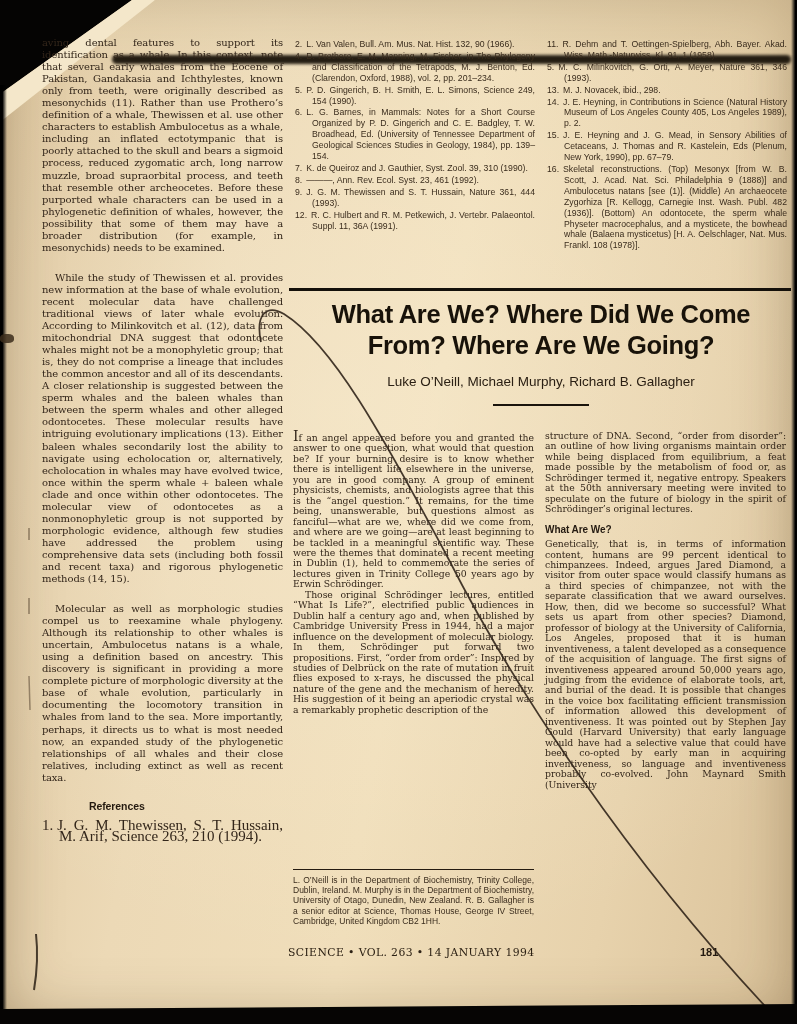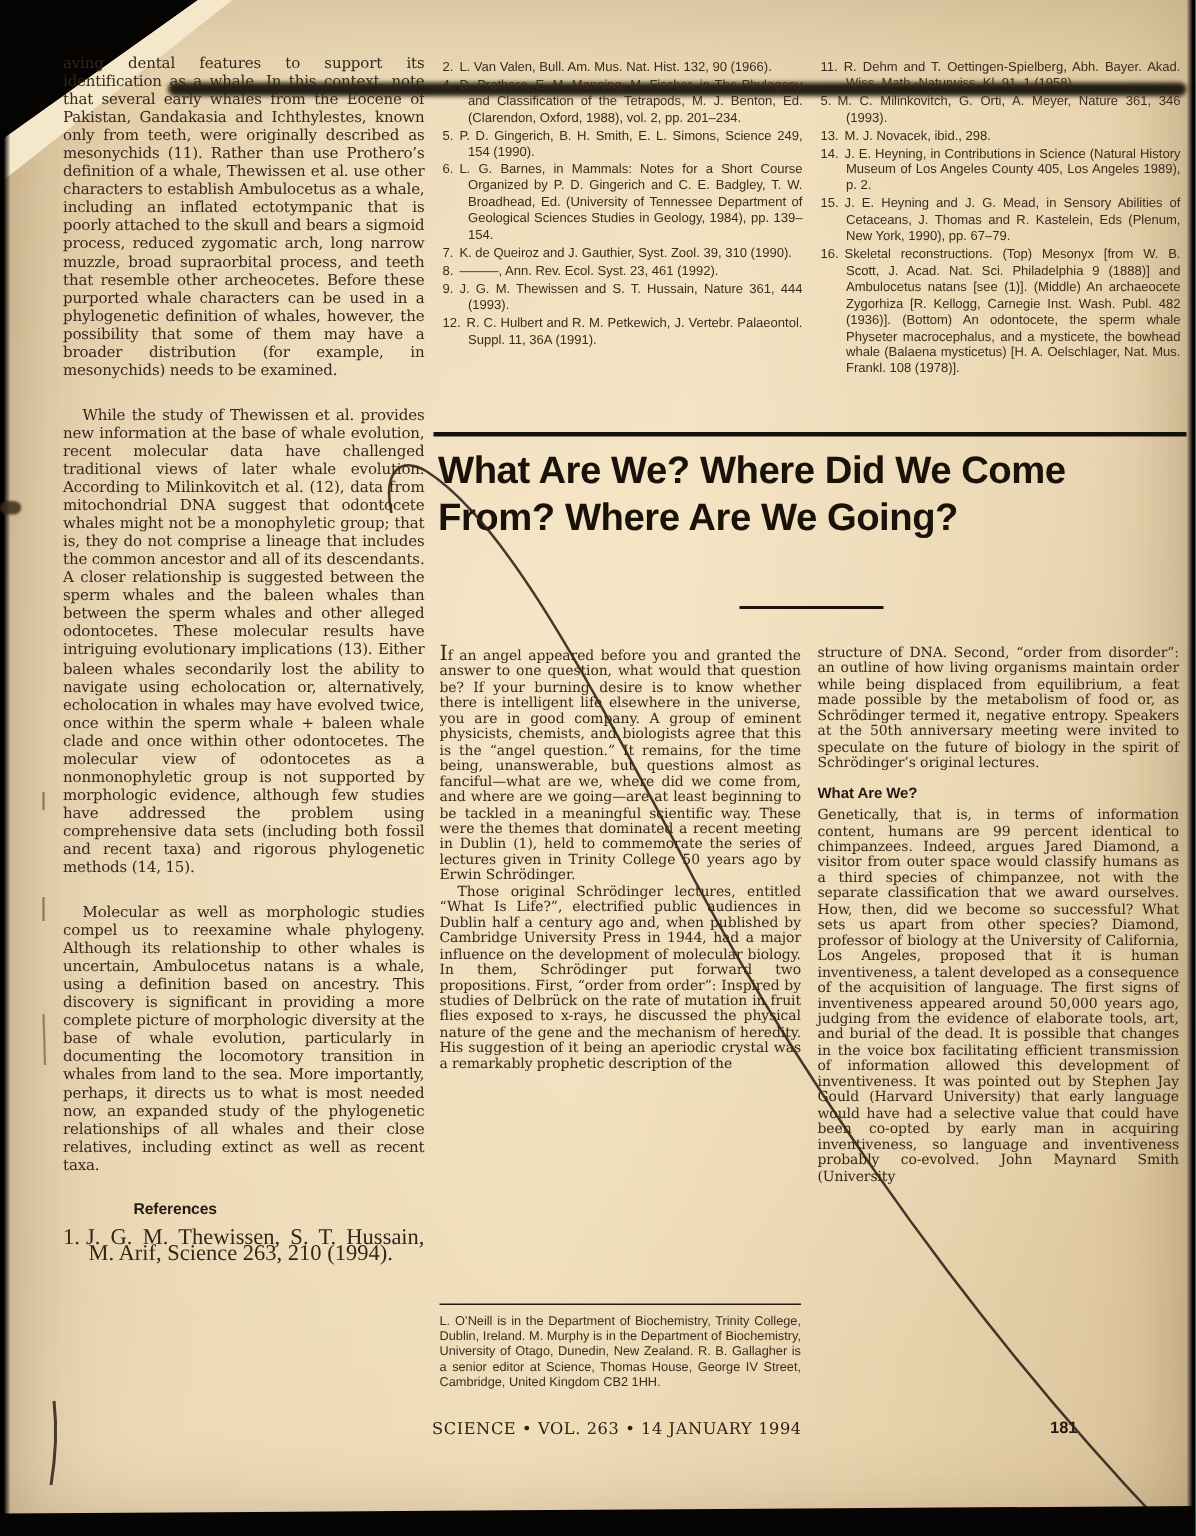--- a/index.html
+++ b/index.html
@@ -42,21 +42,21 @@
     font-size:10.5px; margin:16px 0 8px 0; color:#241a10; text-align:left;padding-left:47px; }
   .refs-col { position:absolute; top:39px; width:240px; color:#3a2c1d;
     font-family:"Liberation Sans", sans-serif; font-size:8.7px; line-height:10.9px; text-align:justify; }
   .refs-col-2 { left:295px; }
   .refs-col-3 { left:547px; }
   .ref { padding-left:17px; text-indent:-17px; margin-bottom:1px; }
   .ref-num { margin-right:4px; }
   .col-left .ref { font-family:Liberation Serif, serif; font-size:15px;
     line-height:10.9px; letter-spacing:0; }
   .title-rule { position:absolute; left:289px; top:288px; width:502px; height:2.5px; background:#14100a; }
-  .article-title { position:absolute; left:292px; top:299px; width:498px; text-align:left;
+  .article-title { position:absolute; left:292px; top:299px; width:498px; text-align:center;
     font-family:"Liberation Sans", sans-serif; font-weight:bold; font-size:25.5px;
     line-height:30.5px; color:#181209; letter-spacing:-0.3px; }
   .article-authors { position:absolute; left:292px; top:374px; width:498px; text-align:center;
     font-family:"Liberation Sans", sans-serif; font-size:13.5px; color:#2b2014; }
   .authors-rule { position:absolute; left:493px; top:404px; width:96px; height:2px; background:#1a140c; }
   .art-col { position:absolute; top:431px; width:241px; color:#33261a;
     font-size:9.3px; line-height:10.45px; text-align:justify; letter-spacing:-0.05px; }
   .art-col-1 { left:293px; }
   .art-col-2 { left:545px; }
   .art-col p { margin:0; }
@@ -111,20 +111,21 @@
     <div class="ref"><span class="ref-num">11.</span><span>R. Dehm and T. Oettingen-Spielberg, Abh. Bayer. Akad. Wiss. Math.-Naturwiss, Kl. 91, 1 (1958).</span></div>
     <div class="ref"><span class="ref-num">5.</span><span>M. C. Milinkovitch, G. Orti, A. Meyer, Nature 361, 346 (1993).</span></div>
     <div class="ref"><span class="ref-num">13.</span><span>M. J. Novacek, ibid., 298.</span></div>
     <div class="ref"><span class="ref-num">14.</span><span>J. E. Heyning, in Contributions in Science (Natural History Museum of Los Angeles County 405, Los Angeles 1989), p. 2.</span></div>
     <div class="ref"><span class="ref-num">15.</span><span>J. E. Heyning and J. G. Mead, in Sensory Abilities of Cetaceans, J. Thomas and R. Kastelein, Eds (Plenum, New York, 1990), pp. 67–79.</span></div>
     <div class="ref"><span class="ref-num">16.</span><span>Skeletal reconstructions. (Top) Mesonyx [from W. B. Scott, J. Acad. Nat. Sci. Philadelphia 9 (1888)] and Ambulocetus natans [see (1)]. (Middle) An archaeocete Zygorhiza [R. Kellogg, Carnegie Inst. Wash. Publ. 482 (1936)]. (Bottom) An odontocete, the sperm whale Physeter macrocephalus, and a mysticete, the bowhead whale (Balaena mysticetus) [H. A. Oelschlager, Nat. Mus. Frankl. 108 (1978)].</span></div>
   </div>
 
   <div class="title-rule"></div>
   <div class="article-title">What Are We? Where Did We Come From? Where Are We Going?</div>
+  <div class="article-authors">Luke O’Neill, Michael Murphy, Richard B. Gallagher</div>
   <div class="authors-rule"></div>
 
   <div class="art-col art-col-1">
     <p class="lead">If an angel appeared before you and granted the answer to one question, what would that question be? If your burning desire is to know whether there is intelligent life elsewhere in the universe, you are in good company. A group of eminent physicists, chemists, and biologists agree that this is the “angel question.” It remains, for the time being, unanswerable, but questions almost as fanciful—what are we, where did we come from, and where are we going—are at least beginning to be tackled in a meaningful scientific way. These were the themes that dominated a recent meeting in Dublin (1), held to commemorate the series of lectures given in Trinity College 50 years ago by Erwin Schrödinger.</p>
     <p class="indent">Those original Schrödinger lectures, entitled “What Is Life?”, electrified public audiences in Dublin half a century ago and, when published by Cambridge University Press in 1944, had a major influence on the development of molecular biology. In them, Schrödinger put forward two propositions. First, “order from order”: Inspired by studies of Delbrück on the rate of mutation in fruit flies exposed to x-rays, he discussed the physical nature of the gene and the mechanism of heredity. His suggestion of it being an aperiodic crystal was a remarkably prophetic description of the</p>
   </div>
   <div class="art-col art-col-2">
     <p>structure of DNA. Second, “order from disorder”: an outline of how living organisms maintain order while being displaced from equilibrium, a feat made possible by the metabolism of food or, as Schrödinger termed it, negative entropy. Speakers at the 50th anniversary meeting were invited to speculate on the future of biology in the spirit of Schrödinger’s original lectures.</p>
     <div class="art-subhead">What Are We?</div>
     <p>Genetically, that is, in terms of information content, humans are 99 percent identical to chimpanzees. Indeed, argues Jared Diamond, a visitor from outer space would classify humans as a third species of chimpanzee, not with the separate classification that we award ourselves. How, then, did we become so successful? What sets us apart from other species? Diamond, professor of biology at the University of California, Los Angeles, proposed that it is human inventiveness, a talent developed as a consequence of the acquisition of language. The first signs of inventiveness appeared around 50,000 years ago, judging from the evidence of elaborate tools, art, and burial of the dead. It is possible that changes in the voice box facilitating efficient transmission of information allowed this development of inventiveness. It was pointed out by Stephen Jay Gould (Harvard University) that early language would have had a selective value that could have been co-opted by early man in acquiring inventiveness, so language and inventiveness probably co-evolved. John Maynard Smith (University</p>

